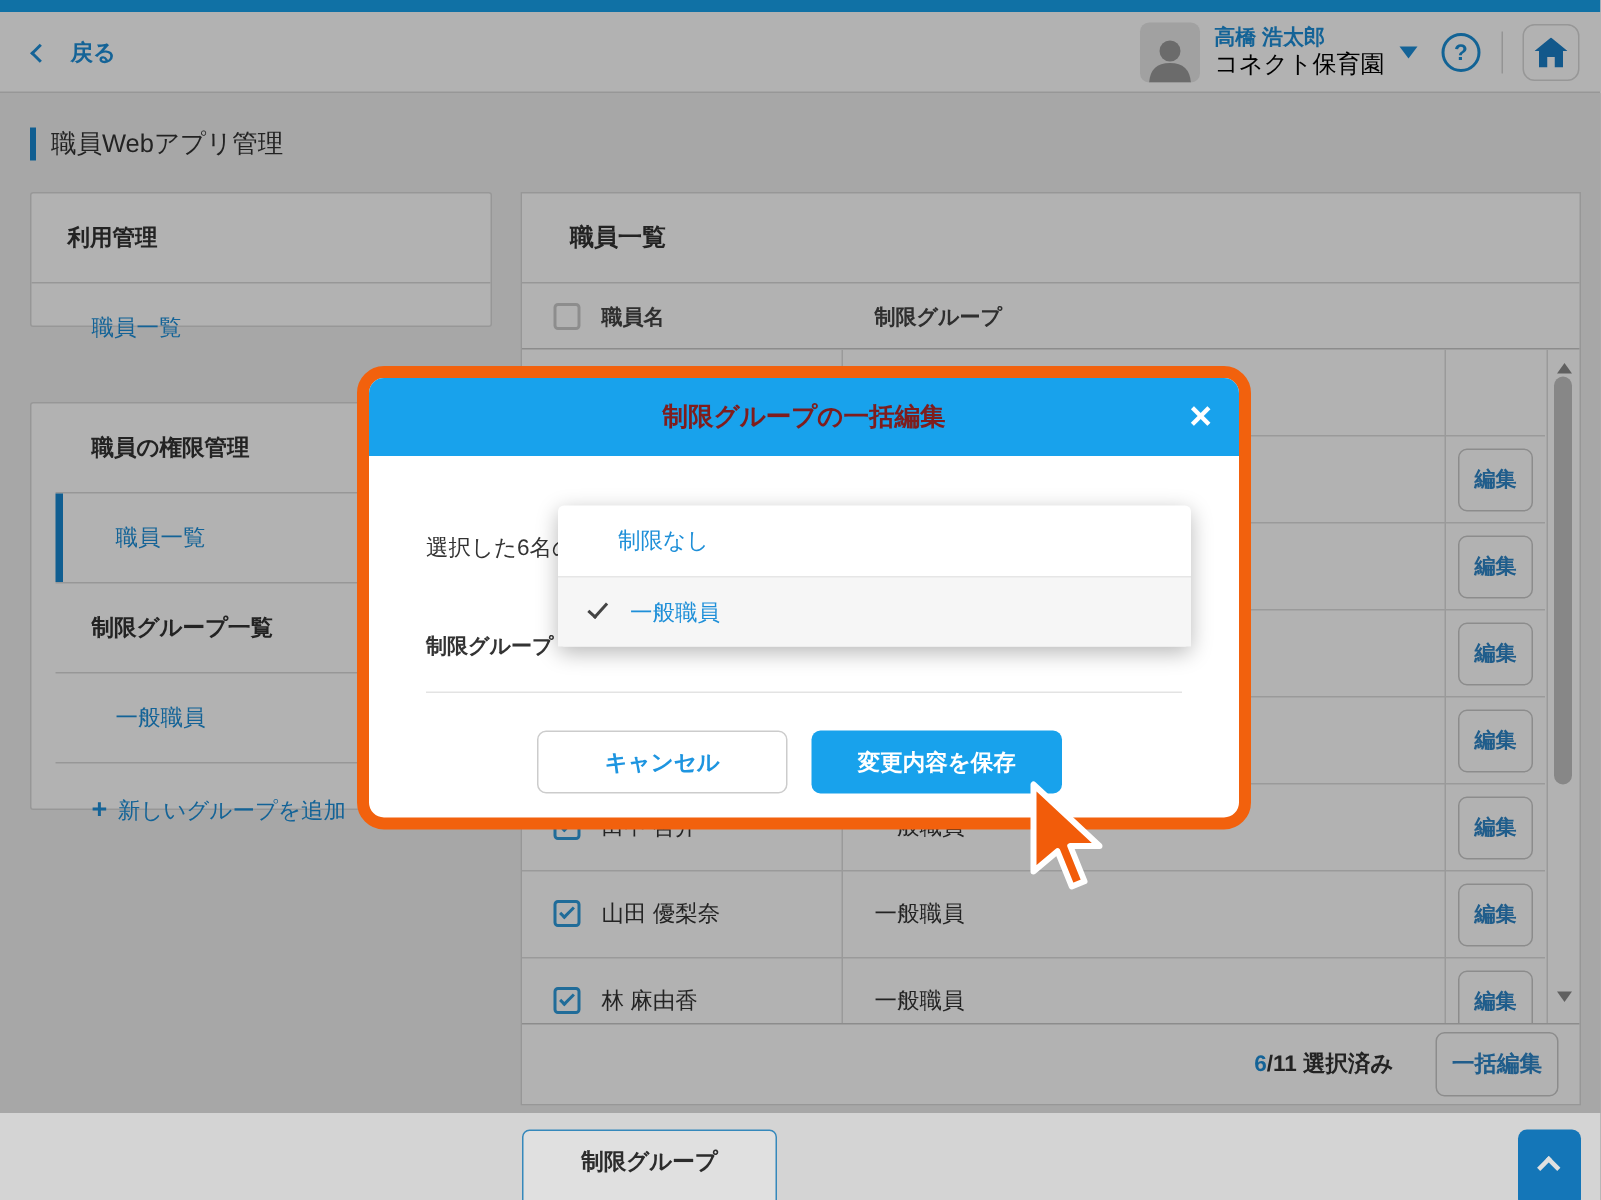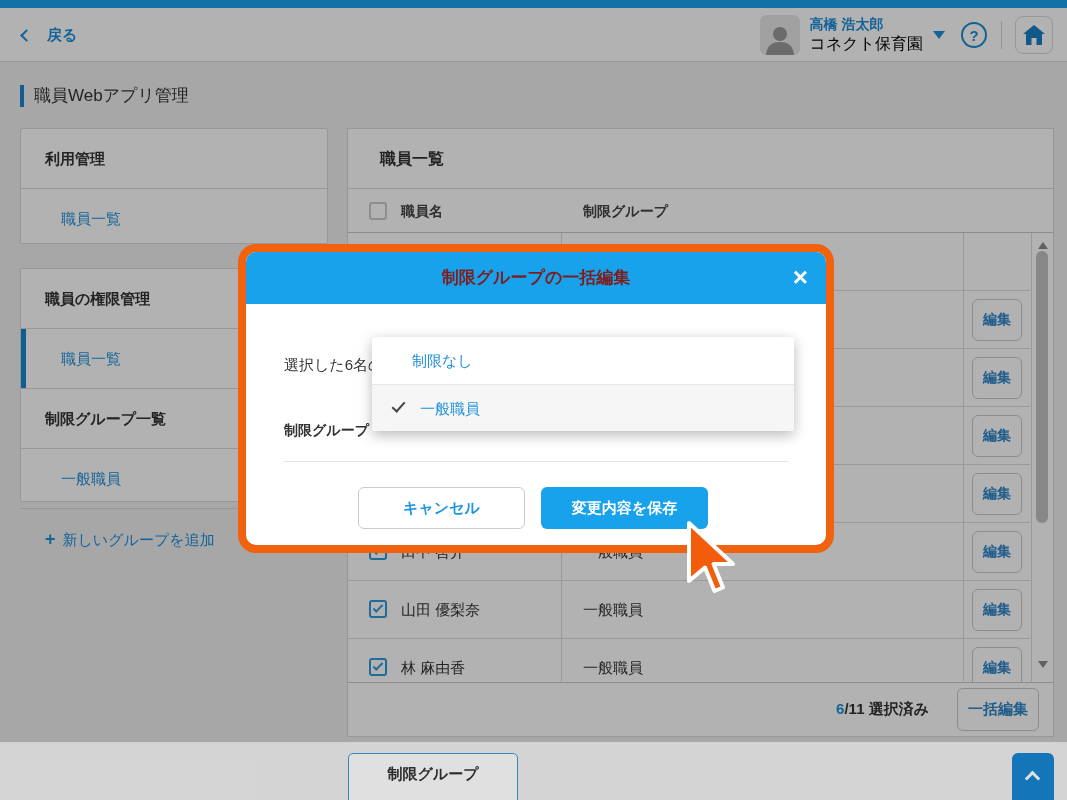--- a/index.html
+++ b/index.html
@@ -24,22 +24,22 @@
   .vdiv { width:1px; height:28px; background:#D5D5D5; margin-left:14px; }
   .home-btn { width:38px; height:38px; border-radius:8px; border:1px solid #D8D8D8; background:#FFF; display:flex; align-items:center; justify-content:center; margin-left:13px; cursor:pointer; }
 
   
   .page-title { position:absolute; left:20px; top:84px; display:flex; align-items:center; }
   .title-bar { width:4px; height:22px; background:#1787D0; }
   .title-txt { margin-left:10px; font-size:17px; font-weight:normal; color:#333; }
 
   
   .side-card { position:absolute; left:20px; width:308px; background:#FFF; border:1px solid #D9D9D9; border-radius:2px; }
-  .side-card.c1 { top:128px; height:116px; }
-  .side-card.c2 { top:268px; height:234px; }
+  .side-card.c1 { top:128px; height:90px; }
+  .side-card.c2 { top:268px; height:272px;padding-left:16px; }
   .side-cell { height:60px; line-height:60px; border-bottom:1px solid #D9D9D9; position:relative; font-size:15px; }
   .side-card .side-cell:last-child { border-bottom:none; }
   .side-head { padding-left:24px; font-weight:bold; color:#333; }
   .side-link { padding-left:40px; color:#1E8FD8; cursor:pointer; }
   .side-link.active::before { content:""; position:absolute; left:0; top:0; bottom:0; width:5px; background:#1787D0; }
   .side-add { padding-left:24px; color:#1E8FD8; cursor:pointer; }
   .plus { font-size:18px; font-weight:bold; margin-right:7px; }
 
   
   .main-card { position:absolute; left:347px; top:128px; width:707px; height:609px; background:#FFF; border:1px solid #D9D9D9; }

